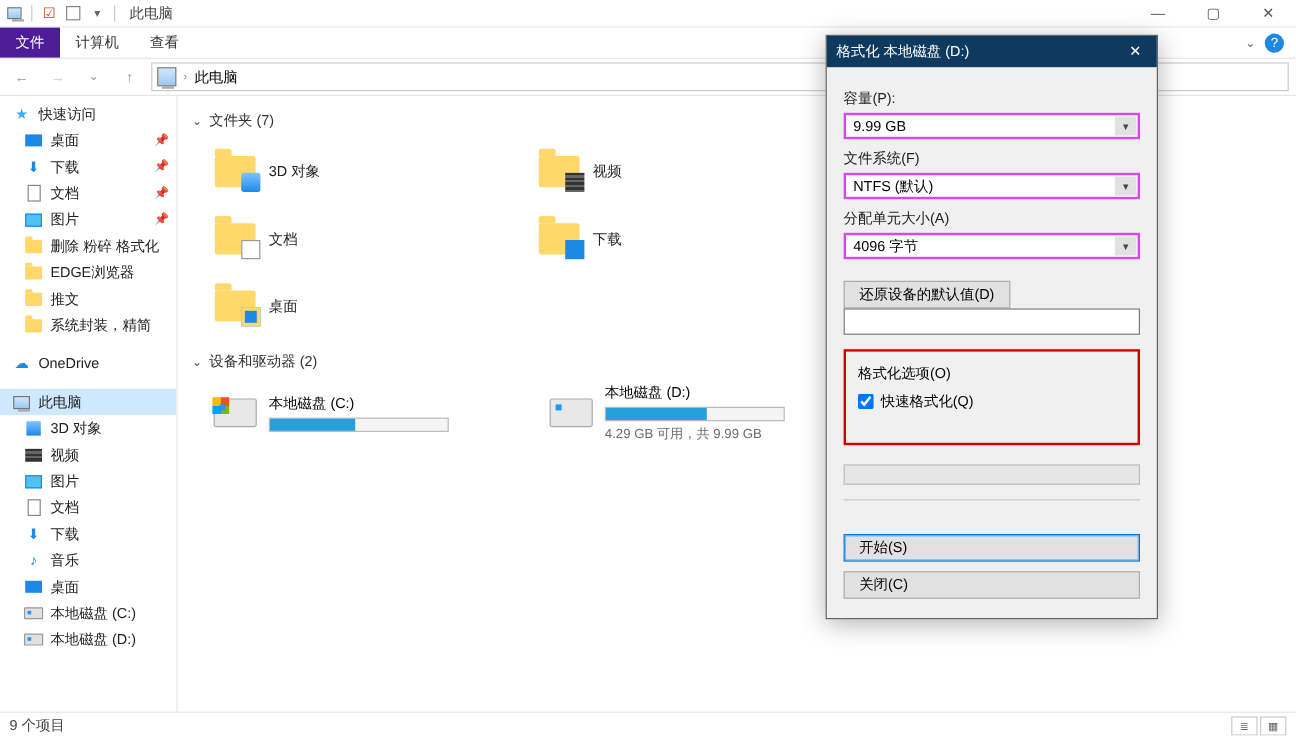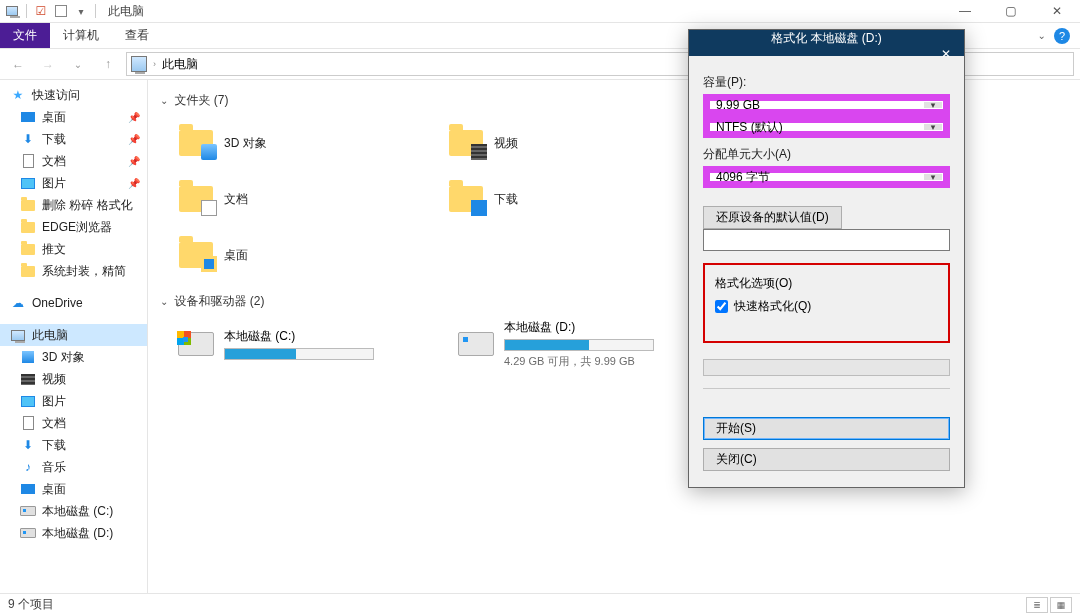--- a/index.html
+++ b/index.html
@@ -73,25 +73,25 @@
 .bar .fill { position:absolute; top:0; left:0; bottom:0; background:#26a0da; }
 .subtx { font-size:11px; color:#6b6b6b; }
 
 
 .status { position:absolute; left:0; right:0; bottom:0; height:20px; border-top:1px solid #e5e5e5; display:flex; align-items:flex-end; padding:0 8px; color:#444; font-size:11px; }
 .status .viewbtns { margin-left:auto; display:flex; gap:2px; }
 .viewbtn { width:22px; height:16px; border:1px solid #ccc; display:flex; align-items:center; justify-content:center; color:#666; font-size:9px; }
 
 
 .dialog { position:absolute; top:29px; left:688px; width:277px; background:#f0f0f0; border:1px solid #646464; box-shadow:0 4px 20px rgba(0,0,0,.3); }
-.dlg-tb { height:26px; background:#0f3a5f; color:#fff; display:flex; align-items:center; padding:0 8px;flex-direction:column; }
+.dlg-tb { height:26px; background:#0f3a5f; color:#fff; display:flex; align-items:center; padding:0 8px; }
 .dlg-tb .x { margin-left:auto; width:20px; height:20px; display:flex; align-items:center; justify-content:center; }
 .dlg-body { padding:10px 14px; }
 .fld-label { margin-top:8px; margin-bottom:3px; color:#222; }
-.sel-box { height:22px; border:7px solid #d946ef; background:#fff; display:flex; align-items:center; padding:0 6px; position:relative; }
+.sel-box { height:22px; border:2px solid #d946ef; background:#fff; display:flex; align-items:center; padding:0 6px; position:relative; }
 .sel-box .dd { position:absolute; right:1px; top:1px; bottom:1px; width:18px; background:#e1e1e1; display:flex; align-items:center; justify-content:center; font-size:9px; color:#444; }
 .dlg-btn { height:23px; padding:0 12px; background:#e1e1e1; border:1px solid #adadad; display:inline-flex; align-items:center; }
 .txt-input { height:22px; border:1px solid #7a7a7a; background:#fff; width:100%; }
 .opt-box { margin-top:12px; border:2px solid #d40000; padding:10px; height:80px; }
 .cb { display:flex; align-items:center; gap:6px; margin-top:6px; }
 .cb input { width:13px; height:13px; }
 .progress { margin-top:16px; height:17px; border:1px solid #bcbcbc; background:#e6e6e6; }
 .dlg-foot { display:flex; justify-content:flex-end; gap:8px; padding:14px 14px 16px;flex-direction:column; }
 .dlg-foot .dlg-btn.primary { background:#e1e1e1; border:1px solid #0078d7; box-shadow:inset 0 0 0 1px #6fb6ff; }
 hr.sep { border:none; border-top:1px solid #c8c8c8; margin:12px 0 4px; }
@@ -358,20 +358,21 @@
     <span>格式化 本地磁盘 (D:)</span>
     <span class="x">✕</span>
   </div>
   <div class="dlg-body">
     <div class="fld-label">容量(P):</div>
     <div class="sel-box">
         <span>9.99 GB</span>
         <span class="dd">▾</span>
       </div>
 
+    <div class="fld-label">文件系统(F)</div>
     <div class="sel-box">
         <span>NTFS (默认)</span>
         <span class="dd">▾</span>
       </div>
 
     <div class="fld-label">分配单元大小(A)</div>
     <div class="sel-box">
         <span>4096 字节</span>
         <span class="dd">▾</span>
       </div>

